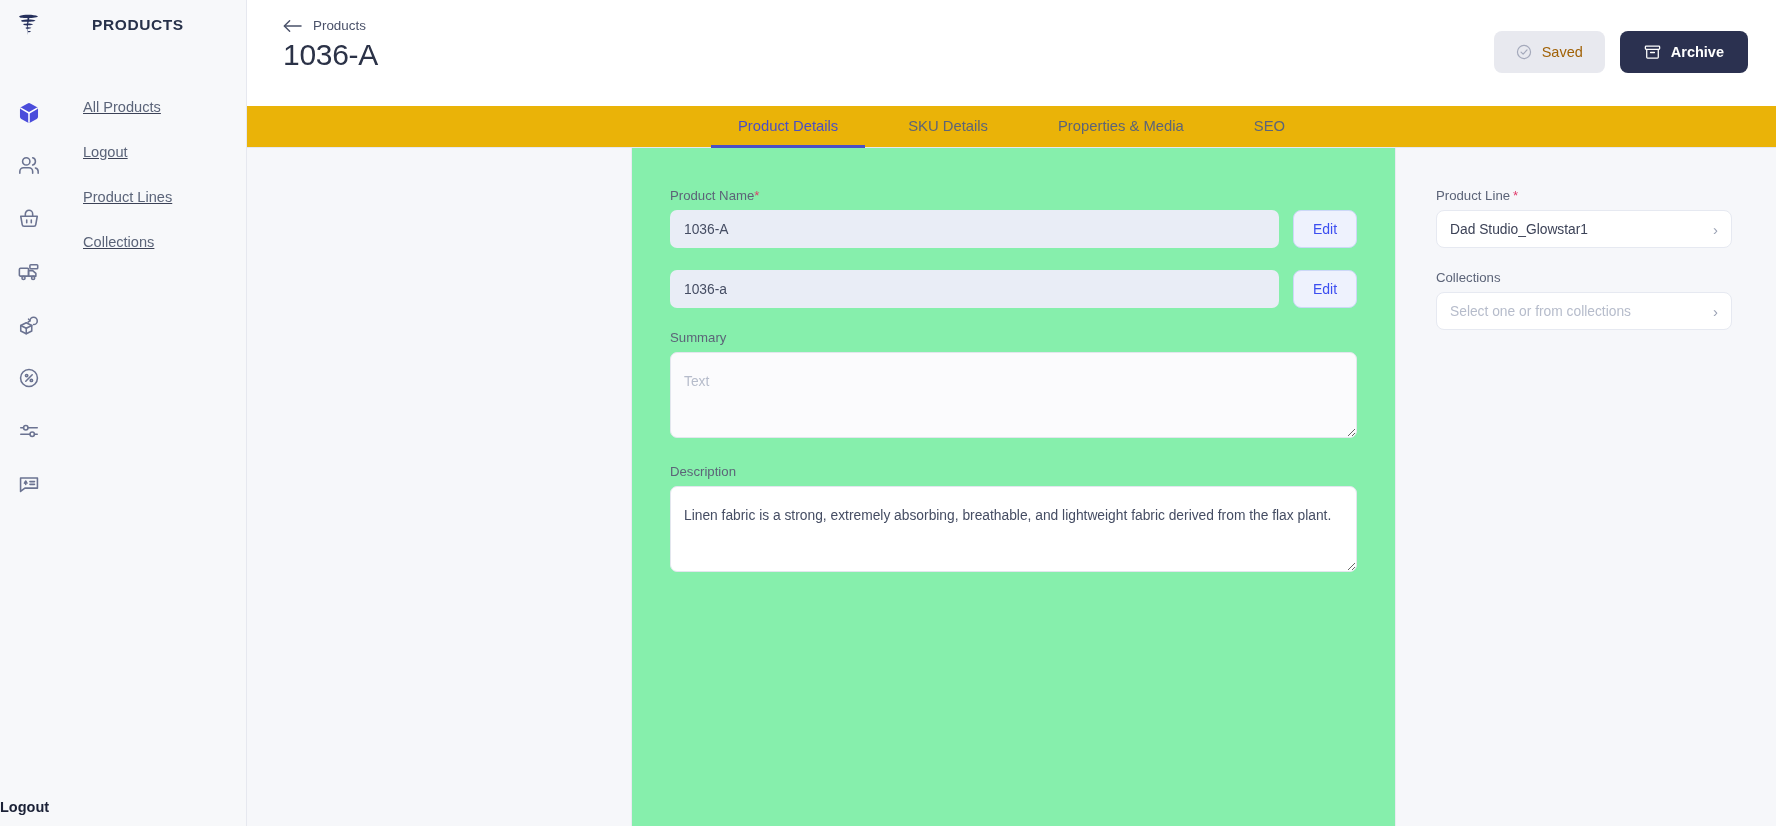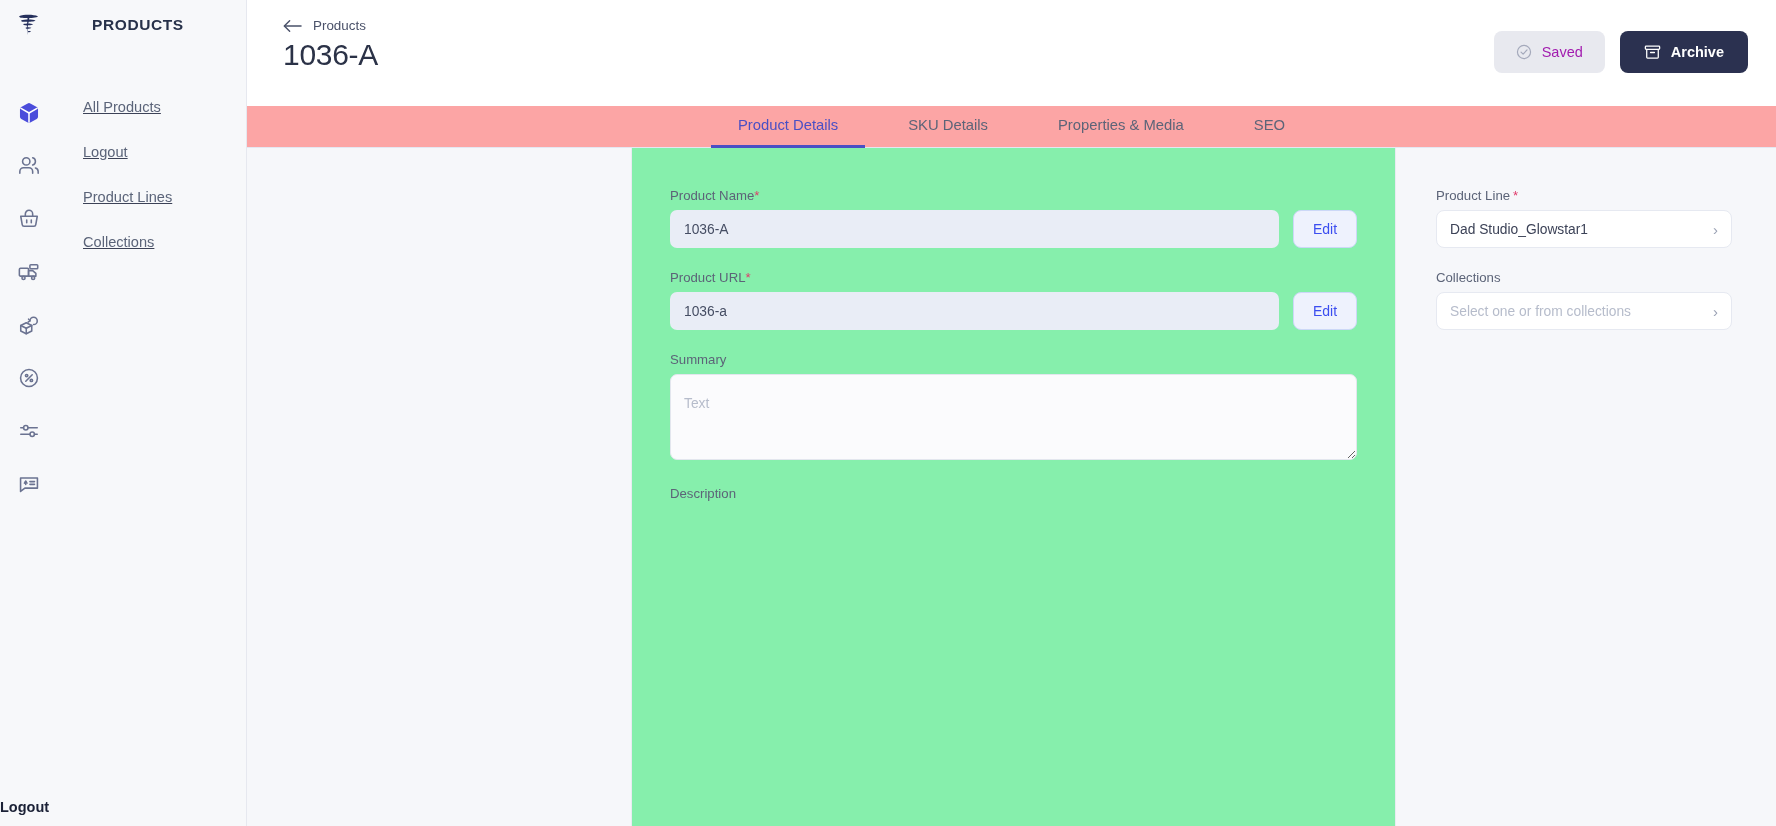--- a/index.html
+++ b/index.html
@@ -153,40 +153,40 @@
     align-items: center;
     gap: 10px;
     font-size: 14.5px;
     border: none;
     cursor: pointer;
     font-family: "Liberation Sans", sans-serif;
   }
 
   .btn-saved {
     background: #e8e9ef;
-    color: #a21caf;
+    color: #a16207;
     padding: 8px 22px;
     cursor: default;
   }
 
   .btn-archive {
     background: #2b3150;
     color: #ffffff;
     padding: 0 24px;
     font-weight: 600;
   }
 
   
   .tabsbar {
     height: 42px;
-    background: #fca5a5;
+    background: #eab308;
     border-bottom: 1px solid #e4e7f2;
     display: flex;
     justify-content: center;
-    align-items: center;
+    align-items: flex-start;
     gap: 16px;
     flex: 0 0 42px;
   }
 
   .tab {
     height: 42px;
     padding: 0 27px;
     display: flex;
     align-items: center;
     font-size: 14.8px;
@@ -478,34 +478,34 @@
 
         <div class="field">
           <label class="flabel"><span>Product Name</span><span class="req">*</span></label>
           <div class="row-input">
             <input class="txt-readonly" type="text" readonly="" value="1036-A" style="">
             <button class="btn-edit">Edit</button>
           </div>
         </div>
 
         <div class="field">
-          <label class="flabel"><span>Product URL</span><span class="req">*</span></label>
           <div class="row-input">
             <input class="txt-readonly" type="text" readonly="" value="1036-a" style="">
             <button class="btn-edit">Edit</button>
           </div>
         </div>
 
         <div class="field">
           <label class="flabel">Summary</label>
           <textarea class="ta ta-summary" placeholder="Text" style=""></textarea>
         </div>
 
         <div class="field">
           <label class="flabel">Description</label>
+          <textarea class="ta ta-desc" style="">Linen fabric is a strong, extremely absorbing, breathable, and lightweight fabric derived from the flax plant.</textarea>
         </div>
 
       </div>
 
       <aside class="rightpanel">
 
         <div class="field">
           <label class="flabel"><span>Product Line</span><span class="req-sp">*</span></label>
           <div class="select-box">
             <span>Dad Studio_Glowstar1</span>

